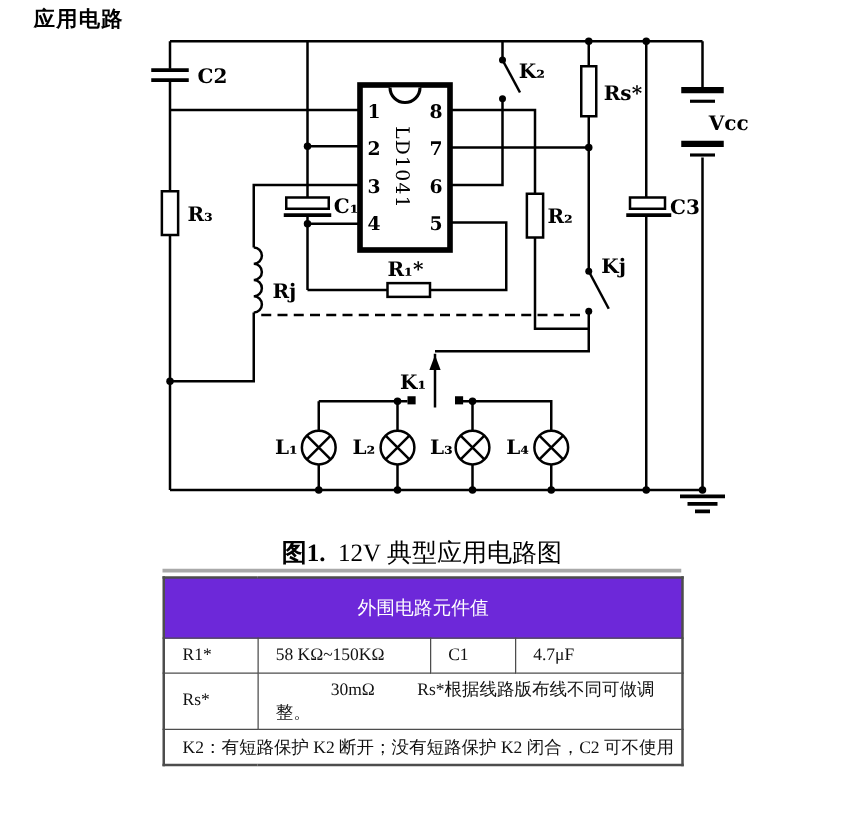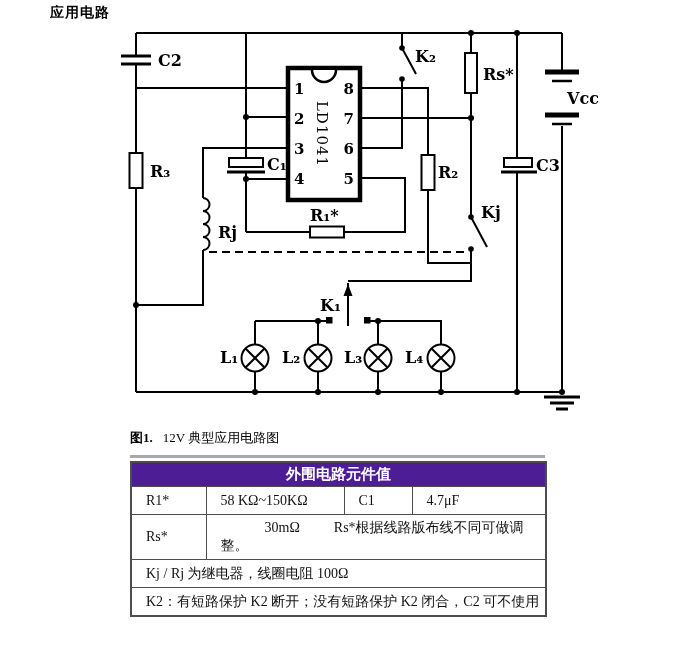--- a/index.html
+++ b/index.html
@@ -1,35 +1,35 @@
 <!DOCTYPE html>
 <html><head>
 <meta charset="utf-8">
 <style>
   html,body{margin:0;padding:0;background:#ffffff;}
   body{width:675px;height:652px;position:relative;font-family:"Liberation Serif","DejaVu Serif",serif;color:#000;}
-  .page-title{position:absolute;left:50px;top:4px;font-size:14px;font-weight:bold;
+  .page-title{position:absolute;left:27px;top:4px;font-size:17px;font-weight:bold;
               font-family:"Liberation Sans","DejaVu Sans",sans-serif;letter-spacing:1px;}
   #circuit-svg{position:absolute;left:0;top:0;}
   .wire{stroke:#000;stroke-width:2;fill:none;}
   .thick{stroke:#000;stroke-width:3;fill:none;}
   .comp{fill:#fff;stroke:#000;stroke-width:2;}
   .dot{fill:#000;stroke:none;}
   .lbl{font-family:"DejaVu Serif","Liberation Serif",serif;font-size:16px;font-weight:bold;fill:#000;}
   .pin{font-family:"DejaVu Serif","Liberation Serif",serif;font-size:15px;font-weight:bold;fill:#000;}
   .chiplbl{font-family:"DejaVu Serif","Liberation Serif",serif;font-size:15px;fill:#000;letter-spacing:1px;}
-  .caption{position:absolute;left:130px;top:429px;width:415px;font-size:13px;}
+  .caption{position:absolute;left:130px;top:429px;width:415px;text-align:center;font-size:20px;}
   .caption .fig{font-weight:bold;margin-right:10px;}
   .tbl-wrap{position:absolute;left:130px;top:455px;width:415px;}
   .tbl-top-edge{height:3px;background:#a9a9a9;margin-bottom:3px;}
   table.comp-table{border-collapse:collapse;width:415px;table-layout:fixed;
       font-family:"Liberation Serif","DejaVu Serif",serif;font-size:14px;color:#111;}
   table.comp-table{border:2px solid #4d4d4d;}
   table.comp-table td,table.comp-table th{border:1px solid #4d4d4d;padding:4px 4px 4px 14px;text-align:left;}
-  table.comp-table th{background:#4c1d95;color:#fff;font-size:15px;font-weight:bold;text-align:center;padding:2px;}
+  table.comp-table th{background:#6d28d9;color:#fff;font-size:15px;font-weight:normal;text-align:center;padding:14px;}
   table.comp-table td{height:19px;}
   td .val{margin-right:34px;margin-left:44px;}
 </style>
 </head>
 <body>
 
 <div class="page-title">应用电路</div>
 
 <svg id="circuit-svg" width="675" height="424" viewBox="0 0 675 424" xmlns="http://www.w3.org/2000/svg">
 
@@ -222,20 +222,17 @@
       <td>C1</td>
       <td>4.7μF</td>
     </tr>
     <tr>
       <td>Rs*</td>
       <td colspan="3">
         <span class="val">30mΩ</span><span>Rs*根据线路版布线不同可做调整。</span>
       </td>
     </tr>
     <tr>
-      <td colspan="4">Kj / Rj 为继电器，线圈电阻 100Ω</td>
-    </tr>
-    <tr>
       <td colspan="4">K2：有短路保护 K2 断开；没有短路保护 K2 闭合，C2 可不使用</td>
     </tr>
   </tbody>
     </table>
 </div>
 
 </body></html>

